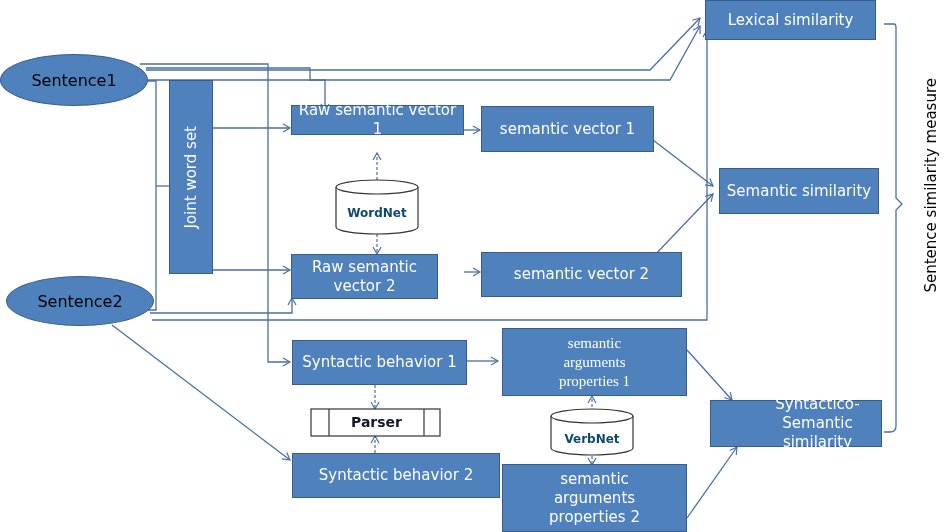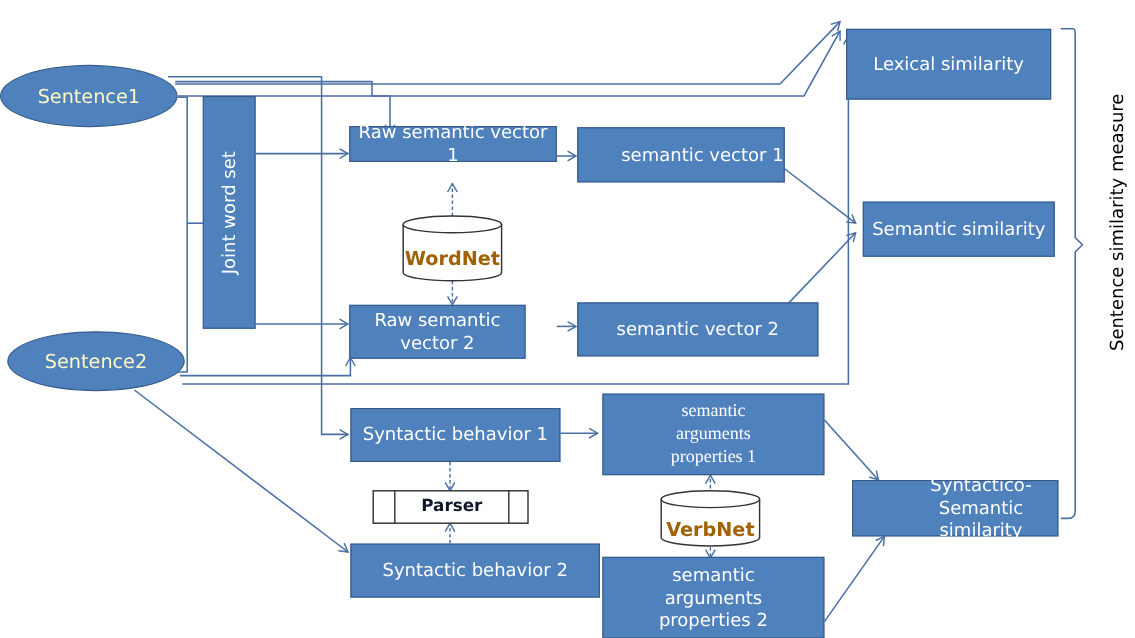--- a/index.html
+++ b/index.html
@@ -1,22 +1,22 @@
 <!DOCTYPE html>
 <html><head>
 <meta charset="utf-8">
 <style>
   html, body { margin: 0; padding: 0; background: #ffffff; }
   body { width: 946px; height: 532px; position: relative; overflow: hidden; font-family: "DejaVu Sans", sans-serif; }
   #diagram { position: absolute; left: 0; top: 0; width: 946px; height: 532px; }
   .box { position: absolute; background: #4f81bd; border: 1px solid #385d8a; color: #ffffff; display: flex; align-items: center; justify-content: center; text-align: center; font-size: 15px; line-height: 19px; box-sizing: border-box; overflow: visible; }
-  .ellipse { position: absolute; background: #4f81bd; border: 1.5px solid #385d8a; border-radius: 50%; color: #fef9c3; display: flex; align-items: center; justify-content: center; font-size: 16px; box-sizing: border-box; }
+  .ellipse { position: absolute; background: #4f81bd; border: 1.5px solid #385d8a; border-radius: 50%; color: #000000; display: flex; align-items: center; justify-content: center; font-size: 16px; box-sizing: border-box; }
   .vtext { writing-mode: vertical-rl; transform: rotate(180deg); white-space: nowrap; }
   .label { position: absolute; font-size: 15px; color: #000; }
-  .db-text { position: absolute; font-size: 16px; font-weight: bold; color: #a16207; text-align: center; font-family: "DejaVu Sans", sans-serif; }
+  .db-text { position: absolute; font-size: 12px; font-weight: bold; color: #0c4a6e; text-align: center; font-family: "DejaVu Sans", sans-serif; }
   .parser-text { position: absolute; font-size: 14px; font-weight: bold; color: #0f172a; text-align: center; }
 </style>
 </head>
 <body>
 
 <svg id="diagram" width="946" height="532" viewBox="0 0 946 532">
   <defs>
     <marker id="arr" markerWidth="10" markerHeight="10" refX="8" refY="5" orient="auto" markerUnits="userSpaceOnUse">
       <path d="M1,1 L8,5 L1,9" fill="none" stroke="#4a6fa5" stroke-width="1.2"></path>
     </marker>
@@ -86,21 +86,21 @@
   <span>Sentence2</span>
 </div>
 
 <div class="box" style="left:169px;top:80px;width:44px;height:194px;">
   <span class="vtext">Joint word set</span>
 </div>
 
 <div class="box" style="left:291px;top:105px;width:173px;height:30px;">
   <span>Raw semantic vector 1</span>
 </div>
-<div class="box" style="left:481px;top:106px;width:173px;height:46px;justify-content:flex-end;">
+<div class="box" style="left:481px;top:106px;width:173px;height:46px;">
   <span>semantic vector 1</span>
 </div>
 <div class="db-text" style="left:336px;top:206px;width:82px;">WordNet</div>
 <div class="box" style="left:291px;top:254px;width:147px;height:45px;">
   <span>Raw semantic vector 2</span>
 </div>
 <div class="box" style="left:481px;top:252px;width:201px;height:45px;">
   <span>semantic vector 2</span>
 </div>
 
@@ -112,21 +112,21 @@
   <span>Syntactic behavior 2</span>
 </div>
 <div class="box" style="left:502px;top:328px;width:185px;height:68px;">
   <span style="width:110px;font-family:Liberation Serif, serif;">semantic arguments properties 1</span>
 </div>
 <div class="db-text" style="left:551px;top:432px;width:82px;">VerbNet</div>
 <div class="box" style="left:502px;top:464px;width:185px;height:68px;">
   <span style="width:110px;">semantic arguments properties 2</span>
 </div>
 
-<div class="box" style="left:705px;top:0px;width:171px;height:59px;margin-top:24px;">
+<div class="box" style="left:705px;top:0px;width:171px;height:40px;">
   <span>Lexical similarity</span>
 </div>
 <div class="box" style="left:719px;top:168px;width:160px;height:46px;">
   <span>Semantic similarity</span>
 </div>
 <div class="box" style="left:710px;top:400px;width:172px;height:47px;padding-left:43px;">
   <span style="width:160px;">Syntactico-Semantic similarity</span>
 </div>
 
 <div class="label" style="left:922px;top:78px;height:220px;">

